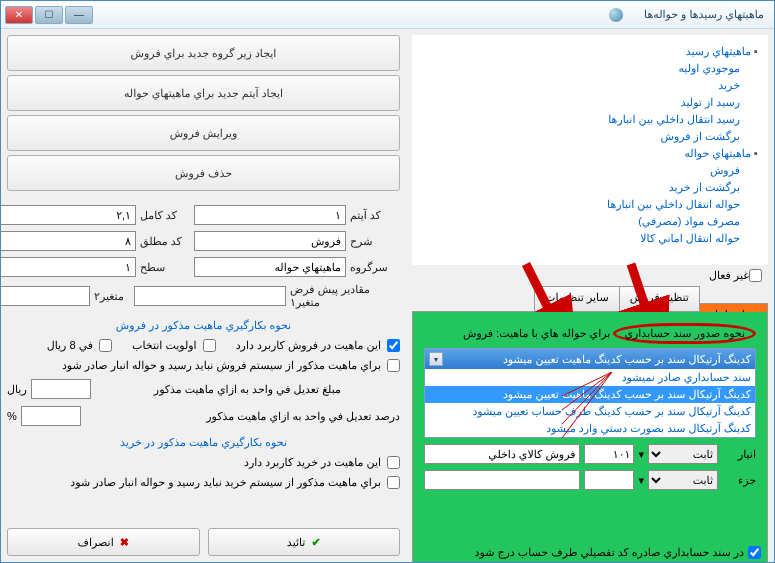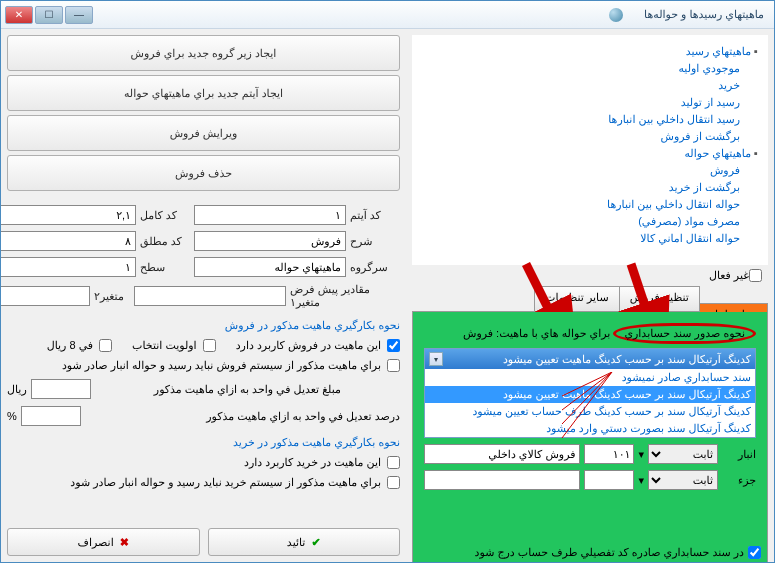--- a/index.html
+++ b/index.html
@@ -12,21 +12,21 @@
 .winbtn.close{background:linear-gradient(#e88,#c33)}
 .winbtn.max,.winbtn.min{background:linear-gradient(#cde,#9bc)}
 .winbtn.max,.winbtn.min{color:#345}
 .body{display:flex;height:calc(100% - 28px)}
 .right{width:405px;padding:6px;display:flex;flex-direction:column;gap:4px}
 .left{flex:1;padding:6px;position:relative}
 .bigbtn{height:36px;background:linear-gradient(#fdfdfd,#eaeaea);border:1px solid #b0b0b0;border-radius:3px;display:flex;align-items:center;justify-content:center;color:#333;cursor:pointer}
 .fieldrow{display:flex;align-items:center;gap:4px;margin-top:2px}
 .lbl{min-width:50px;text-align:left;color:#222}
 .inp{height:20px;border:1px solid #888;background:#fff;padding:0 4px;flex:1;text-align:right}
-.section-title{color:#06c;margin-top:6px;text-align:right;direction:rtl;font-weight:normal}
+.section-title{color:#06c;margin-top:6px;text-align:center;direction:rtl;font-weight:normal}
 .chkrow{display:flex;align-items:center;gap:4px;margin-top:3px;direction:rtl}
 .chkrow input{margin-left:2px}
 .amtrow{display:flex;align-items:center;gap:4px;margin-top:3px}
 .amtrow .inp{width:60px;flex:none}
 .btnrow{display:flex;gap:8px;margin-top:auto;padding-top:8px}
 .actbtn{flex:1;height:28px;border:1px solid #aaa;border-radius:3px;background:linear-gradient(#fdfdfd,#e8e8e8);display:flex;align-items:center;justify-content:center;gap:6px;cursor:pointer}
 .tree{background:#fff;border:none;padding:8px 10px 8px 4px;text-align:right;direction:rtl;height:230px}
 .tree .node{color:#06c;line-height:17px;cursor:pointer;white-space:nowrap}
 .tree .root>span::before{content:"▪ ";color:#555}
 .tree .child{padding-right:18px}

